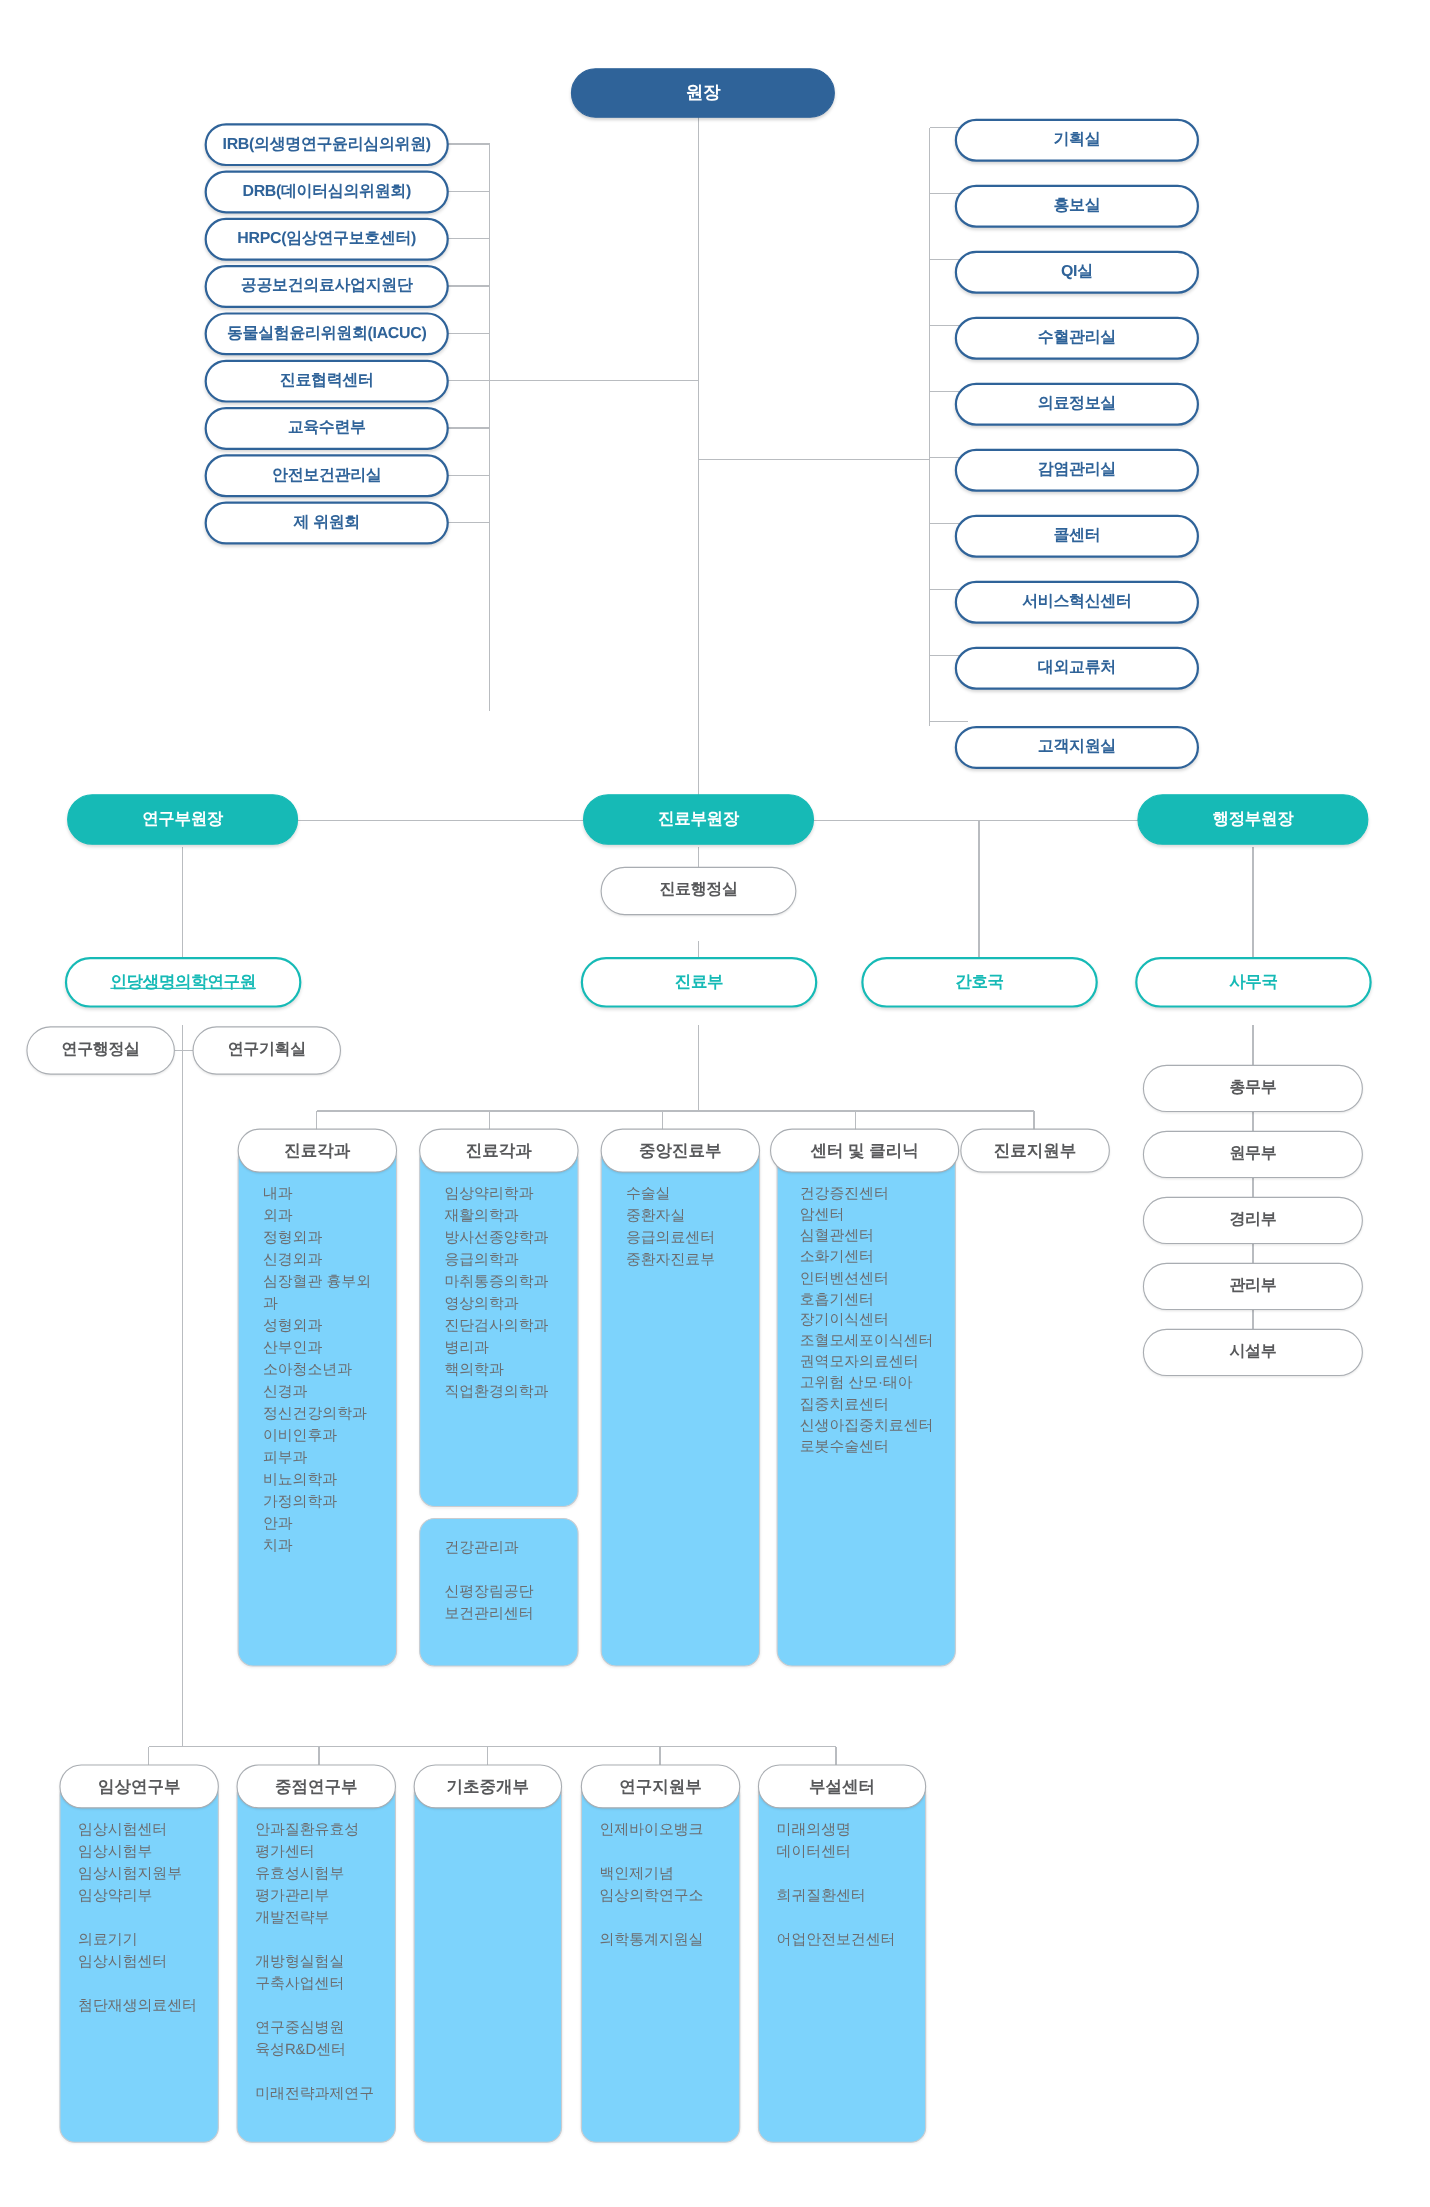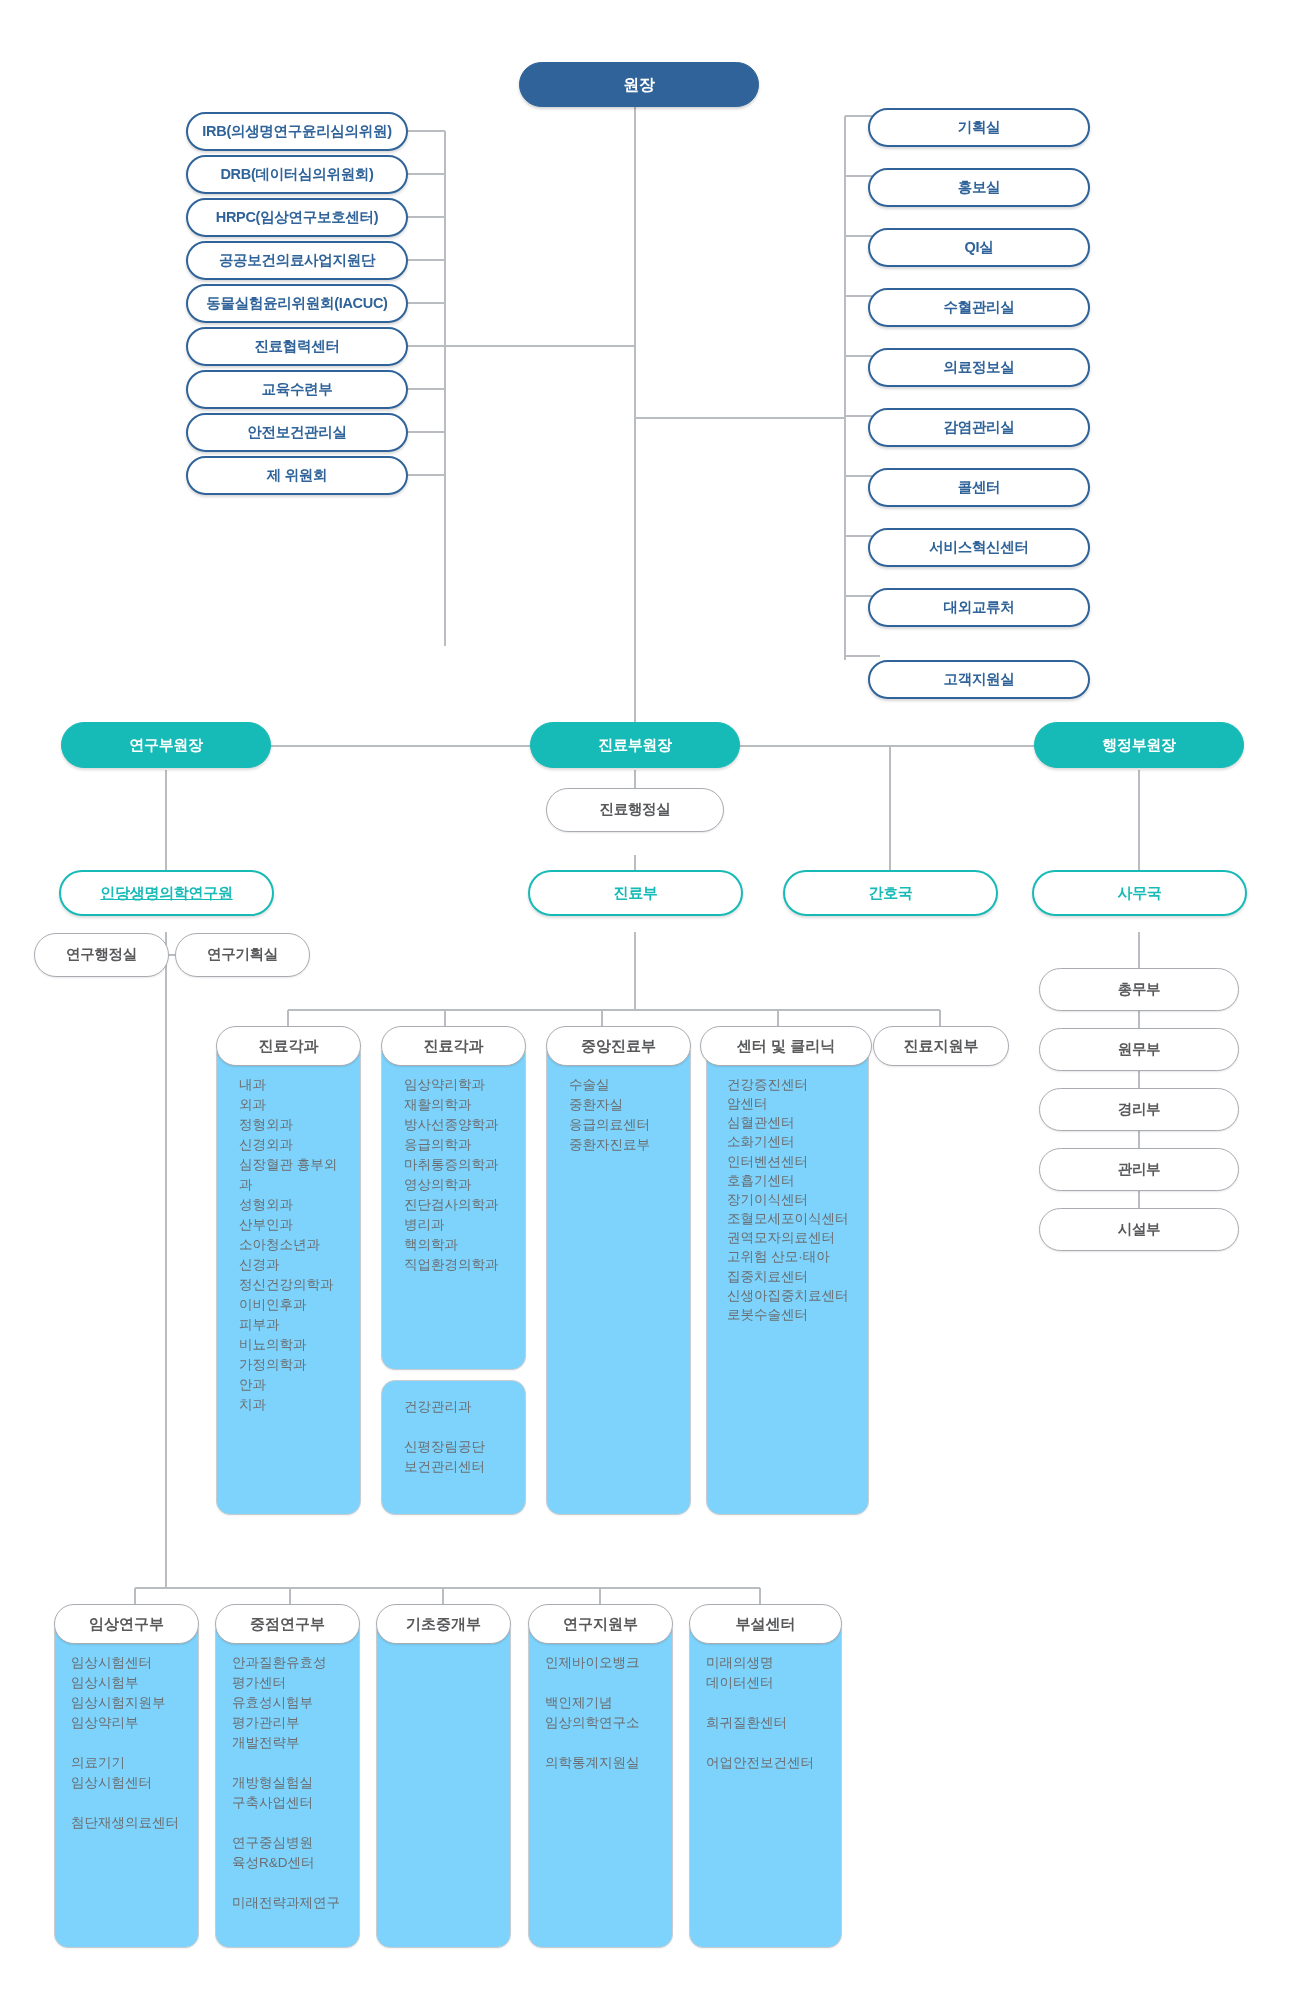--- a/index.html
+++ b/index.html
@@ -278,21 +278,21 @@
     </div>
 
   <div class="node n-teal" style="left:783px;top:870px;width:215px;height:46px;">
     <span>간호국</span>
     </div>
 
   <div class="node n-teal" style="left:1032px;top:870px;width:215px;height:46px;">
     <span>사무국</span>
     </div>
 
-  <div class="node n-gray" style="left:34px;top:933px;width:135px;height:44px;">
+  <div class="node n-gray" style="left:24px;top:933px;width:135px;height:44px;">
     <span>연구행정실</span>
     </div>
 
   <div class="node n-gray" style="left:175px;top:933px;width:135px;height:44px;">
     <span>연구기획실</span>
     </div>
 
   <div class="node n-gray" style="left:1039px;top:968px;width:200px;height:43px;">
     <span>총무부</span>
     </div>

